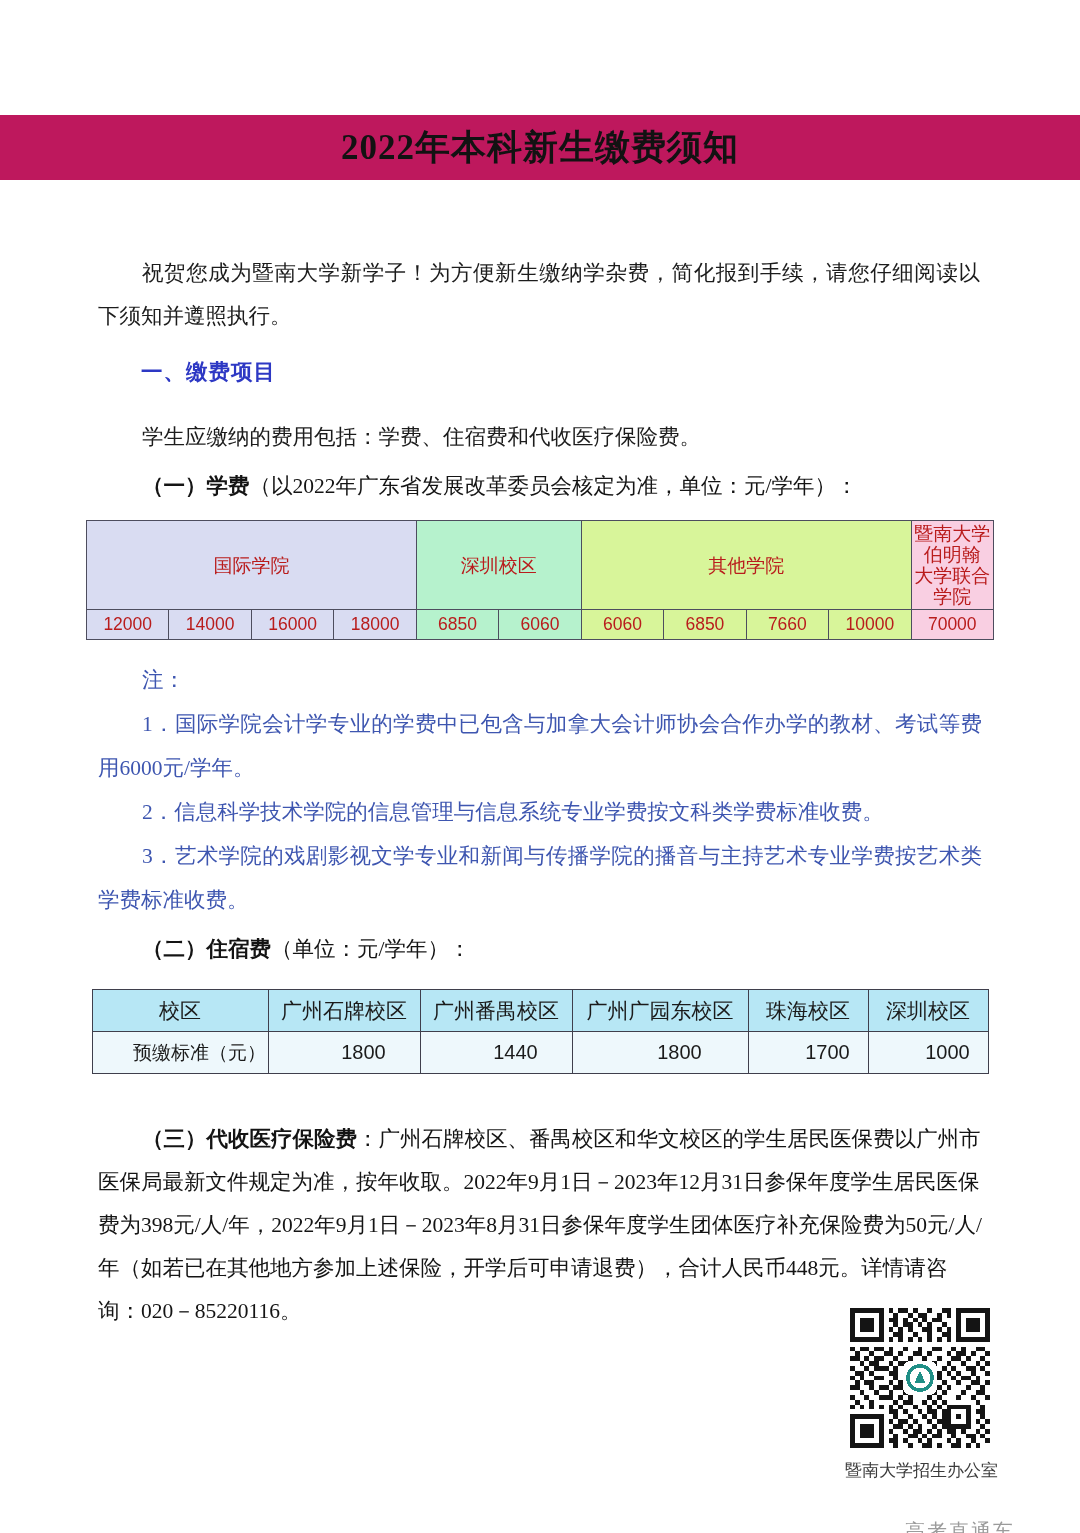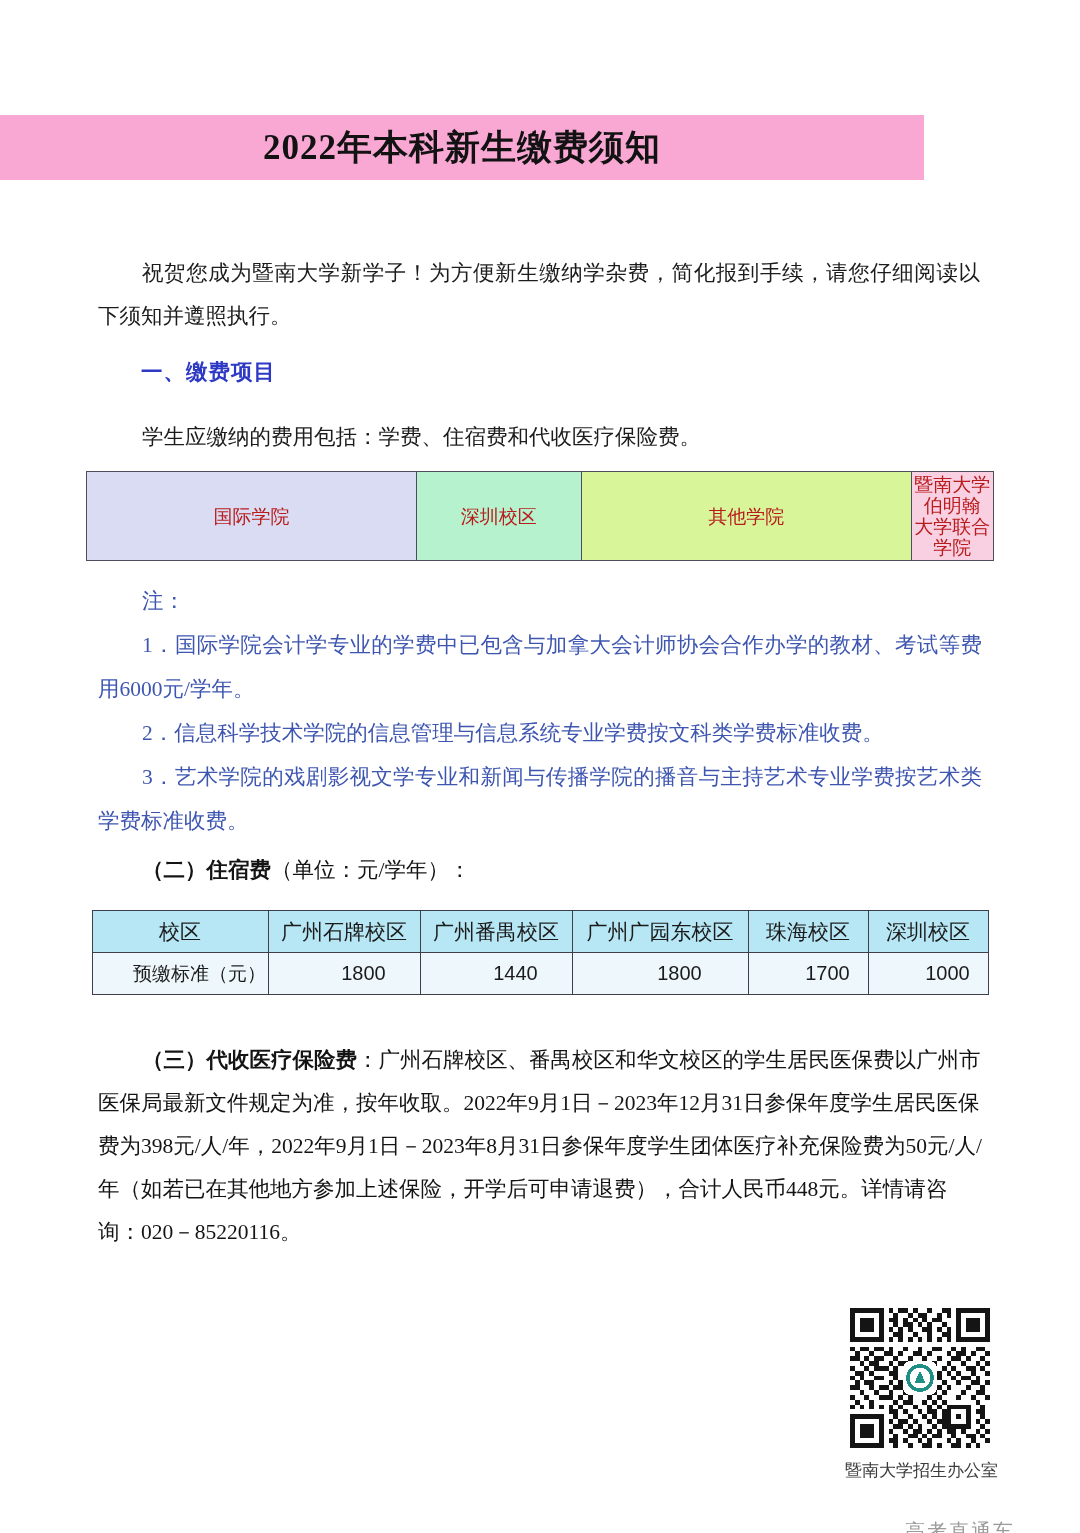--- a/index.html
+++ b/index.html
@@ -11,22 +11,22 @@
     font-family: "Liberation Serif", "DejaVu Serif", serif;
     color: #1a1a1a;
     position: relative;
     overflow: hidden;
   }
 
   
   .banner {
     position: absolute;
     left: 0; top: 115px;
-    width: 924px; height: 65px;
-    background: #f9a8d4;
+    width: 1080px; height: 65px;
+    background: #be185d;
     display: flex;
     align-items: center;
     justify-content: center;
   }
   .banner-title {
     font-family: "Liberation Serif", "DejaVu Serif", serif;
     font-weight: bold;
     font-size: 35px;
     letter-spacing: 1px;
     color: #121212;
@@ -162,29 +162,45 @@
 </div>
 
 <div class="content">
 
   <p class="para indent first">祝贺您成为暨南大学新学子！为方便新生缴纳学杂费，简化报到手续，请您仔细阅读以下须知并遵照执行。</p>
 
   <p class="sec-heading">一、缴费项目</p>
 
   <p class="para indent">学生应缴纳的费用包括：学费、住宿费和代收医疗保险费。</p>
 
+  <p class="sub-heading">
+    <b>（一）学费</b><span class="thin">（以2022年广东省发展改革委员会核定为准，单位：元/学年）：</span>
+  </p>
 
   <div class="tbl1-wrap">
     <table class="tbl1">
       <tbody>
         <tr id="row-groups">
             <td class="c-lav r-grp" colspan="4">国际学院</td>
             <td class="c-mint r-grp" colspan="2">深圳校区</td>
             <td class="c-yg r-grp" colspan="4">其他学院</td>
             <td class="c-pink r-grp" colspan="1">暨南大学伯明翰<br>大学联合学院</td>
+          </tr>
+        <tr id="row-values">
+            <td class="c-lav r-val">12000</td>
+            <td class="c-lav r-val">14000</td>
+            <td class="c-lav r-val">16000</td>
+            <td class="c-lav r-val">18000</td>
+            <td class="c-mint r-val">6850</td>
+            <td class="c-mint r-val">6060</td>
+            <td class="c-yg r-val">6060</td>
+            <td class="c-yg r-val">6850</td>
+            <td class="c-yg r-val">7660</td>
+            <td class="c-yg r-val">10000</td>
+            <td class="c-pink r-val">70000</td>
           </tr>
       </tbody>
     </table>
   </div>
 
   <div class="notes">
     <div class="n-label">注：</div>
     <div class="n-item">1．国际学院会计学专业的学费中已包含与加拿大会计师协会合作办学的教材、考试等费用6000元/学年。</div>
     <div class="n-item">2．信息科学技术学院的信息管理与信息系统专业学费按文科类学费标准收费。</div>
     <div class="n-item">3．艺术学院的戏剧影视文学专业和新闻与传播学院的播音与主持艺术专业学费按艺术类学费标准收费。</div>

